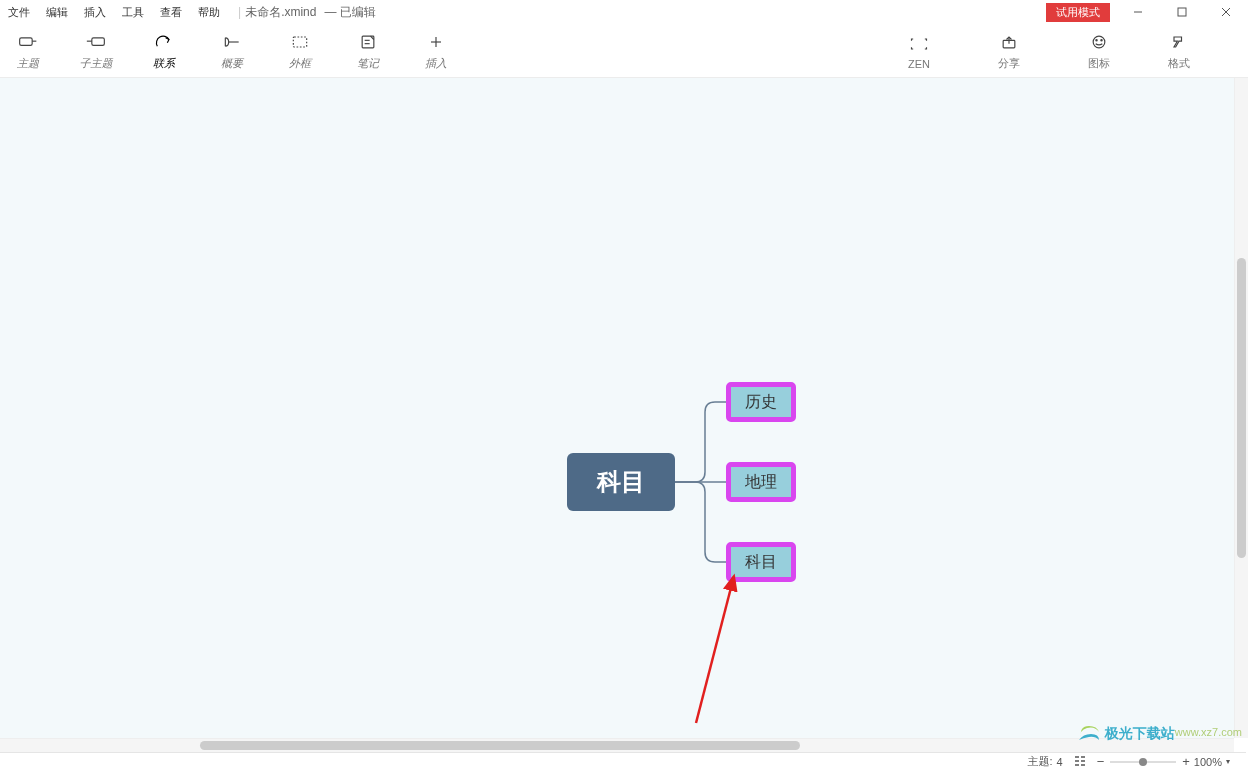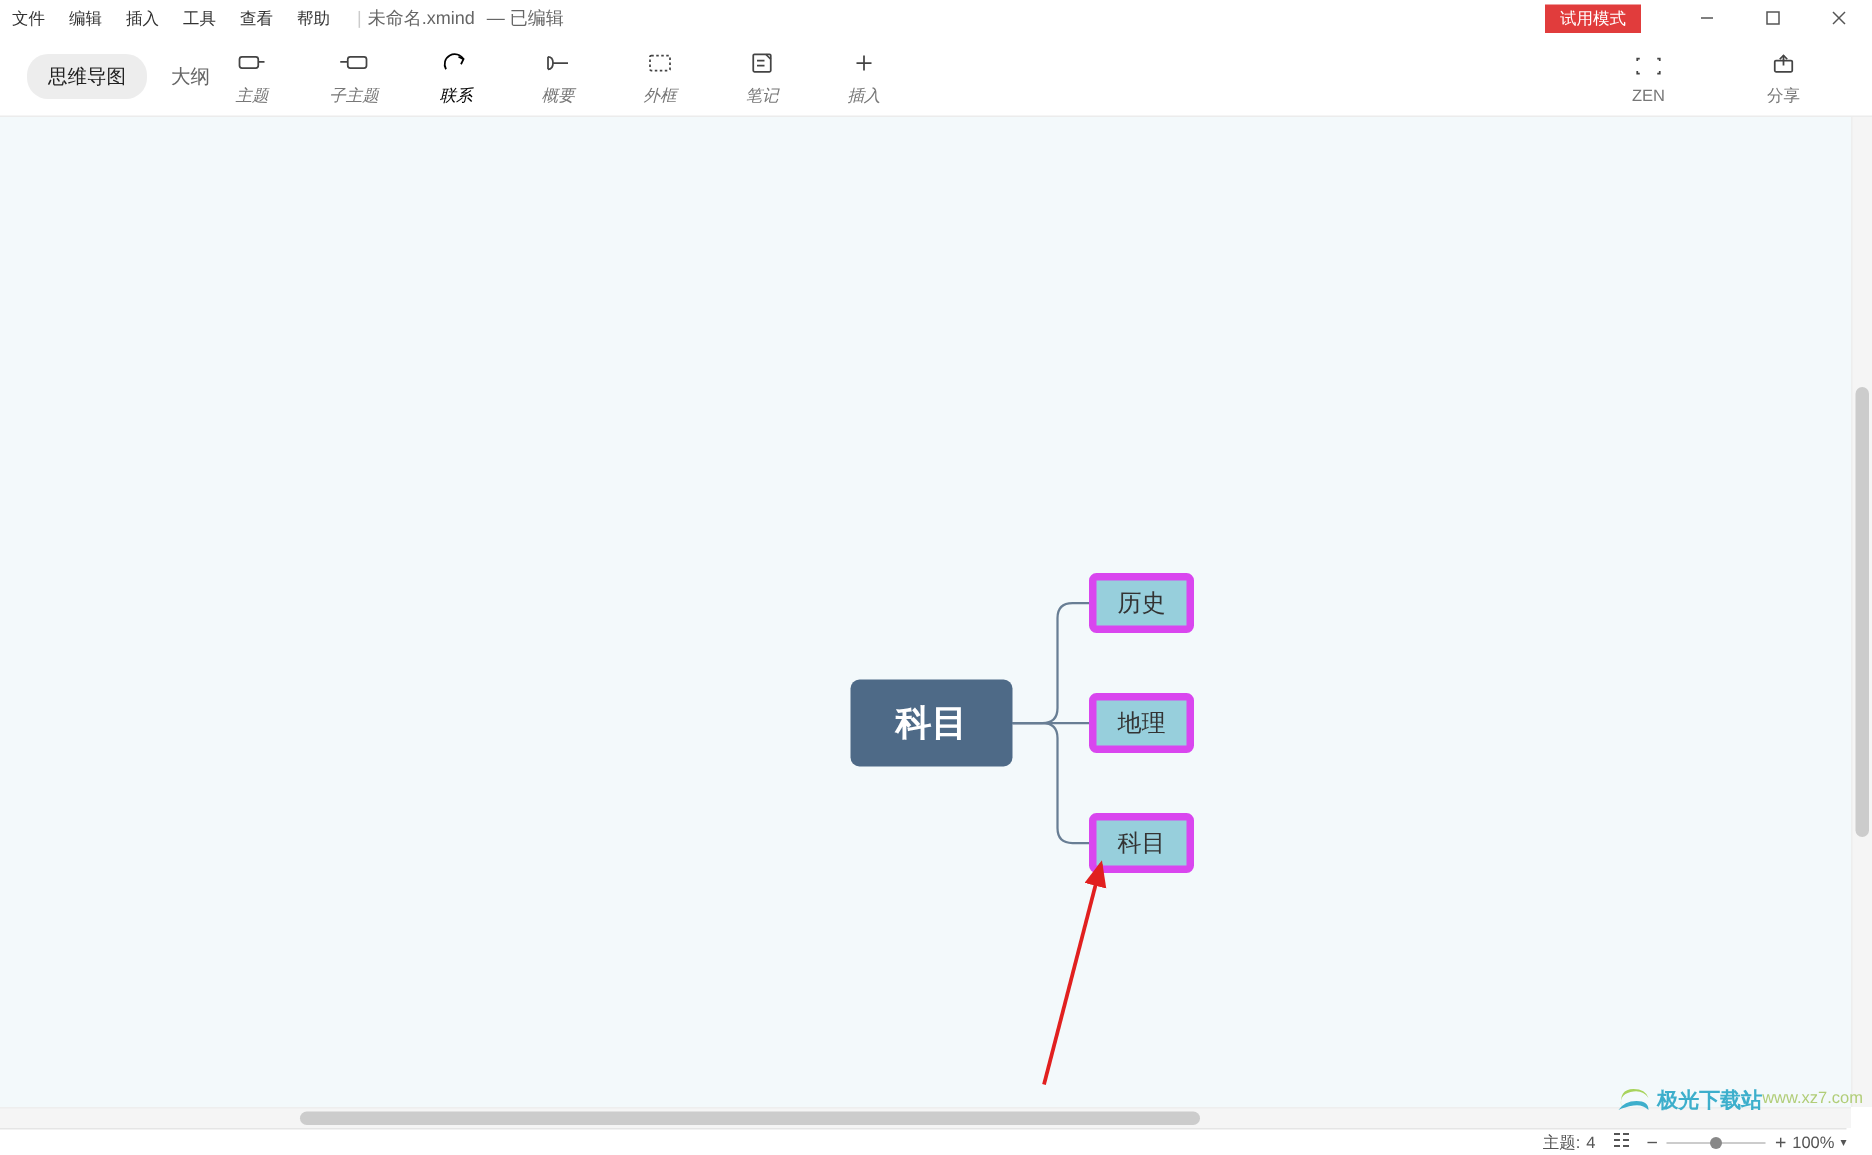--- a/index.html
+++ b/index.html
@@ -3,21 +3,21 @@
 <meta charset="utf-8">
 <style>
   * { margin: 0; padding: 0; box-sizing: border-box; }
   body { width: 1248px; height: 770px; font-family: "Microsoft YaHei", Arial, sans-serif; font-size: 12px; background: #fff; overflow: hidden; position: relative; }
 
   .titlebar { height: 24px; display: flex; align-items: center; background: #fff; }
   .menu-items { display: flex; align-items: center; height: 100%; }
   .menu-item { padding: 0 8px; cursor: default; font-size: 11px; color: #333; }
   .title-area { flex: 1; display: flex; align-items: center; color: #666; font-size: 12px; padding-left: 6px; }
   .title-sep { color: #ccc; padding: 0 4px; }
-  .badge-trial { background: #e13c3c; color: #fff; font-size: 11px; padding: 2px 10px; margin-right: 22px; }
+  .badge-trial { background: #e13c3c; color: #fff; font-size: 11px; padding: 2px 10px; margin-right: 6px; }
   .win-controls { display: flex; }
   .win-btn { width: 44px; height: 24px; display: flex; align-items: center; justify-content: center; color: #555; }
   .win-btn svg { width: 10px; height: 10px; }
 
   .toolbar { height: 54px; border-bottom: 1px solid #ececec; display: flex; align-items: center; background: #fff; }
   .tb-left { display: flex; align-items: center; padding-left: 18px; gap: 16px; }
   .pill { background: #ededed; border-radius: 14px; padding: 6px 14px; font-size: 13px; color: #222; }
   .tab-plain { font-size: 13px; color: #666; }
 
   .tb-center { flex: 1; display: flex; align-items: center; justify-content: flex-start; gap: 12px; font-style: italic; }
@@ -43,21 +43,21 @@
   
   svg.connectors { position:absolute; left:0; top:0; width:100%; height:100%; pointer-events:none; }
 
   .arrow { position:absolute; left:686px; top:490px; }
 
   .v-scrollbar { position:absolute; right:0; top:78px; width:14px; bottom:32px; background:#f5f5f5; border-left:1px solid #eee;}
   .v-thumb { position:absolute; left:2px; right:2px; top:180px; height:300px; background:#ccc; border-radius:5px;}
   .h-scrollbar { position:absolute; left:0; right:14px; bottom:18px; height:14px; background:#f5f5f5; border-top:1px solid #eee;}
   .h-thumb { position:absolute; top:2px; bottom:2px; left:200px; width:600px; background:#ccc; border-radius:5px;}
 
-  .statusbar { position:absolute; left:0; right:17px; bottom:0; height:18px; background:#fff; border-top:1px solid #e5e5e5; display:flex; align-items:center; justify-content:flex-end; padding:0 0; font-size:11px; color:#555; gap:10px;}
+  .statusbar { position:absolute; left:0; right:2px; bottom:0; height:18px; background:#fff; border-top:1px solid #e5e5e5; display:flex; align-items:center; justify-content:flex-end; padding:0 16px; font-size:11px; color:#555; gap:10px;}
   .zoom-controls { display:flex; align-items:center; gap:4px; }
 
   .watermark { position:absolute; right:6px; bottom:24px; display:flex; align-items:center; gap:4px; opacity:0.9; }
   .wm-logo { width:24px; height:24px; }
   .wm-text1 { font-size:14px; color:#2aa7c7; font-weight:600; }
   .wm-text2 { font-size:11px; color:#aac96a; }
   .wm-col { display:flex; flex-direction:row; line-height:1.1;}
 </style>
 </head>
 <body>
@@ -92,24 +92,20 @@
     <div class="win-btn">
       <svg viewBox="0 0 10 10">
           <line x1="1" y1="1" x2="9" y2="9" stroke="#555" stroke-width="1"></line>
           <line x1="9" y1="1" x2="1" y2="9" stroke="#555" stroke-width="1"></line>
         </svg>
     </div>
   </div>
 </div>
 
 <div class="toolbar">
-  <div class="tb-left">
-    <div class="pill">思维导图</div>
-    <div class="tab-plain">大纲</div>
-  </div>
   <div class="tb-center">
     <div class="tb-item">
       <div class="tb-icon">
           <svg viewBox="0 0 24 18">
             <rect x="2" y="4" width="15" height="9" rx="2"></rect>
             <line x1="17" y1="8" x2="22" y2="8"></line>
           </svg>
         </div>
       <div class="tb-label">主题</div>
     </div>
@@ -184,20 +180,41 @@
     </div>
     <div class="tb-item">
       <div class="tb-icon">
           <svg viewBox="0 0 24 18">
             <rect x="5" y="7" width="14" height="9" rx="1"></rect>
             <polyline points="9,6 12,3 15,6"></polyline>
             <line x1="12" y1="3" x2="12" y2="11"></line>
           </svg>
         </div>
       <div class="tb-label">分享</div>
+    </div>
+    <div class="tb-far">
+      <div class="tb-item">
+        <div class="tb-icon">
+            <svg viewBox="0 0 24 18">
+              <circle cx="12" cy="9" r="7"></circle>
+              <circle cx="9" cy="7" r="0.8" fill="#444"></circle>
+              <circle cx="15" cy="7" r="0.8" fill="#444"></circle>
+              <path d="M8 11 Q12 14 16 11"></path>
+            </svg>
+          </div>
+        <div class="tb-label">图标</div>
+      </div>
+      <div class="tb-item">
+        <div class="tb-icon">
+            <svg viewBox="0 0 24 18" fill="#444" stroke="none">
+              <path d="M6 3 L15 3 L15 8 L12 8 L8 15 L6 15 L10 8 L6 8 Z"></path>
+            </svg>
+          </div>
+        <div class="tb-label">格式</div>
+      </div>
     </div>
   </div>
 </div>
 
 <div class="canvas-area">
   <svg class="connectors">
     <path d="M675 404 L695 404 Q705 404 705 394 L705 334 Q705 324 715 324 L726 324" fill="none" stroke="#687e94" stroke-width="1.5"></path>
     <path d="M675 404 L726 404" fill="none" stroke="#687e94" stroke-width="1.5"></path>
     <path d="M675 404 L695 404 Q705 404 705 414 L705 474 Q705 484 715 484 L726 484" fill="none" stroke="#687e94" stroke-width="1.5"></path>
   </svg>

